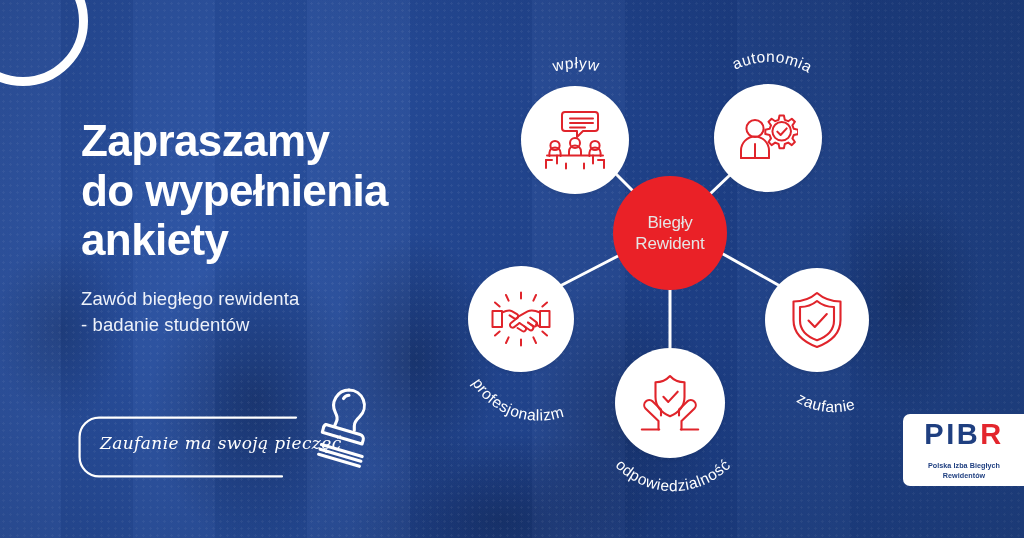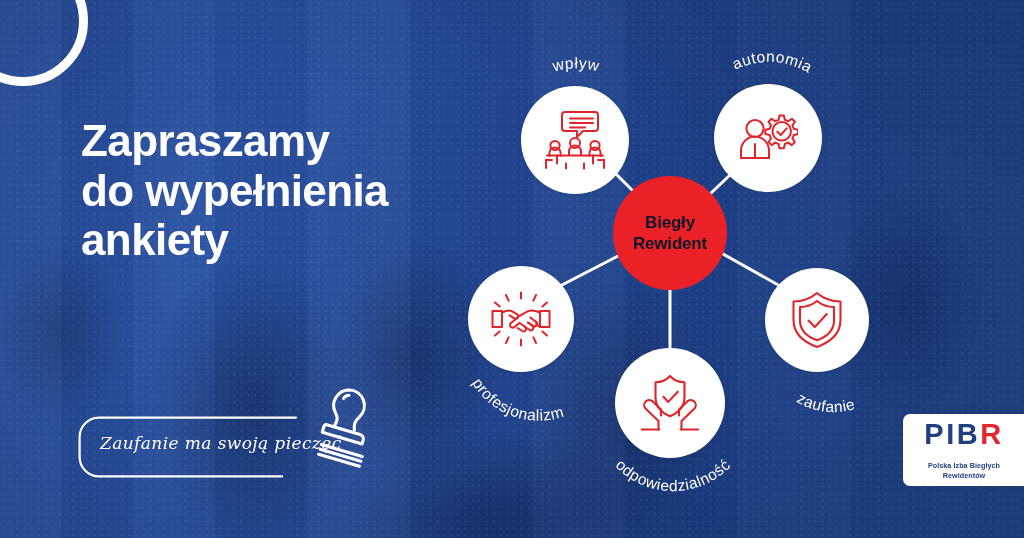--- a/index.html
+++ b/index.html
@@ -88,21 +88,21 @@
   .diagram svg.lines{position:absolute;left:0;top:0;}
   .node{
     position:absolute;border-radius:50%;background:#ffffff;
     display:flex;align-items:center;justify-content:center;
     box-shadow:0 1px 4px rgba(0,0,0,.10);
   }
   .node svg{display:block;}
   .center{
     position:absolute;border-radius:50%;background:#ea2127;
     display:flex;align-items:center;justify-content:center;
-    color:#0f172a;font-weight:bold;font-size:17px;line-height:1.25;
+    color:#e5e5e5;font-weight:normal;font-size:17px;line-height:1.25;
     text-align:center;letter-spacing:-.2px;
   }
   .arc-label{position:absolute;}
   .arc-label text{
     fill:#ffffff;font-family:"Liberation Sans",sans-serif;
     font-size:15.5px;letter-spacing:.5px;
   }
   
   .logo{
     position:absolute;left:903px;top:414px;width:122px;height:72px;
@@ -130,20 +130,22 @@
   <div class="bg-photo"></div>
   <div class="bg-bands"></div>
   <div class="bg-dots"></div>
   <div class="bg-vignette"></div>
 
   <div class="corner-ring"></div>
 
   <div class="headline">Zapraszamy
 do wypełnienia
 ankiety</div>
+  <div class="subhead">Zawód biegłego rewidenta
+- badanie studentów</div>
 
   <div class="badge">
     <svg width="248" height="62" viewBox="0 0 248 62" fill="none">
       <path d="M218 1.6 H21 A19.5 19.5 0 0 0 1.6 21 V41 A19.5 19.5 0 0 0 21 60.4 H204" stroke="#ffffff" stroke-width="2.2" stroke-linecap="round" fill="none"></path>
     </svg>
     <div class="badge-text">Zaufanie ma swoją pieczęć</div>
   </div>
 
   <div class="stamp">
     <svg width="96" height="98" viewBox="0 0 96 98" fill="none">

